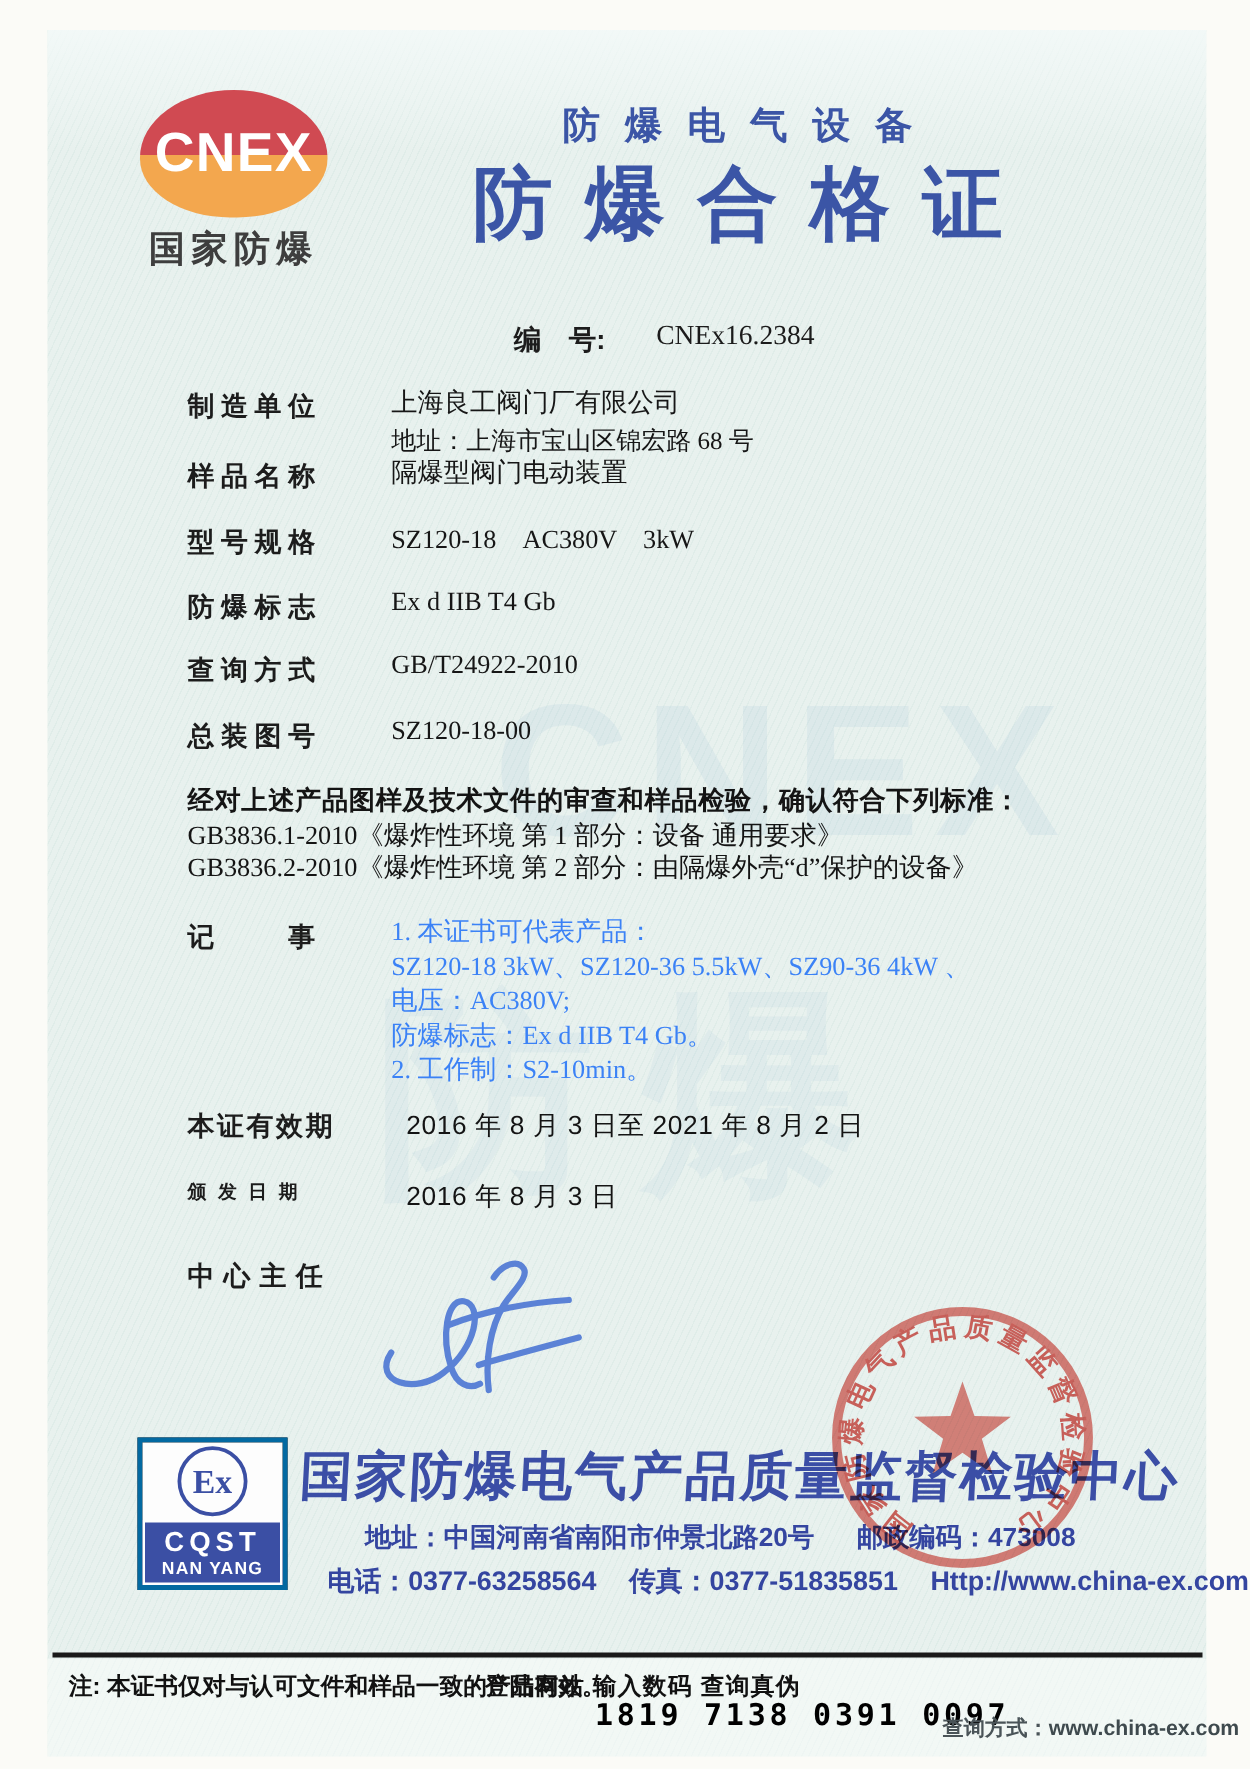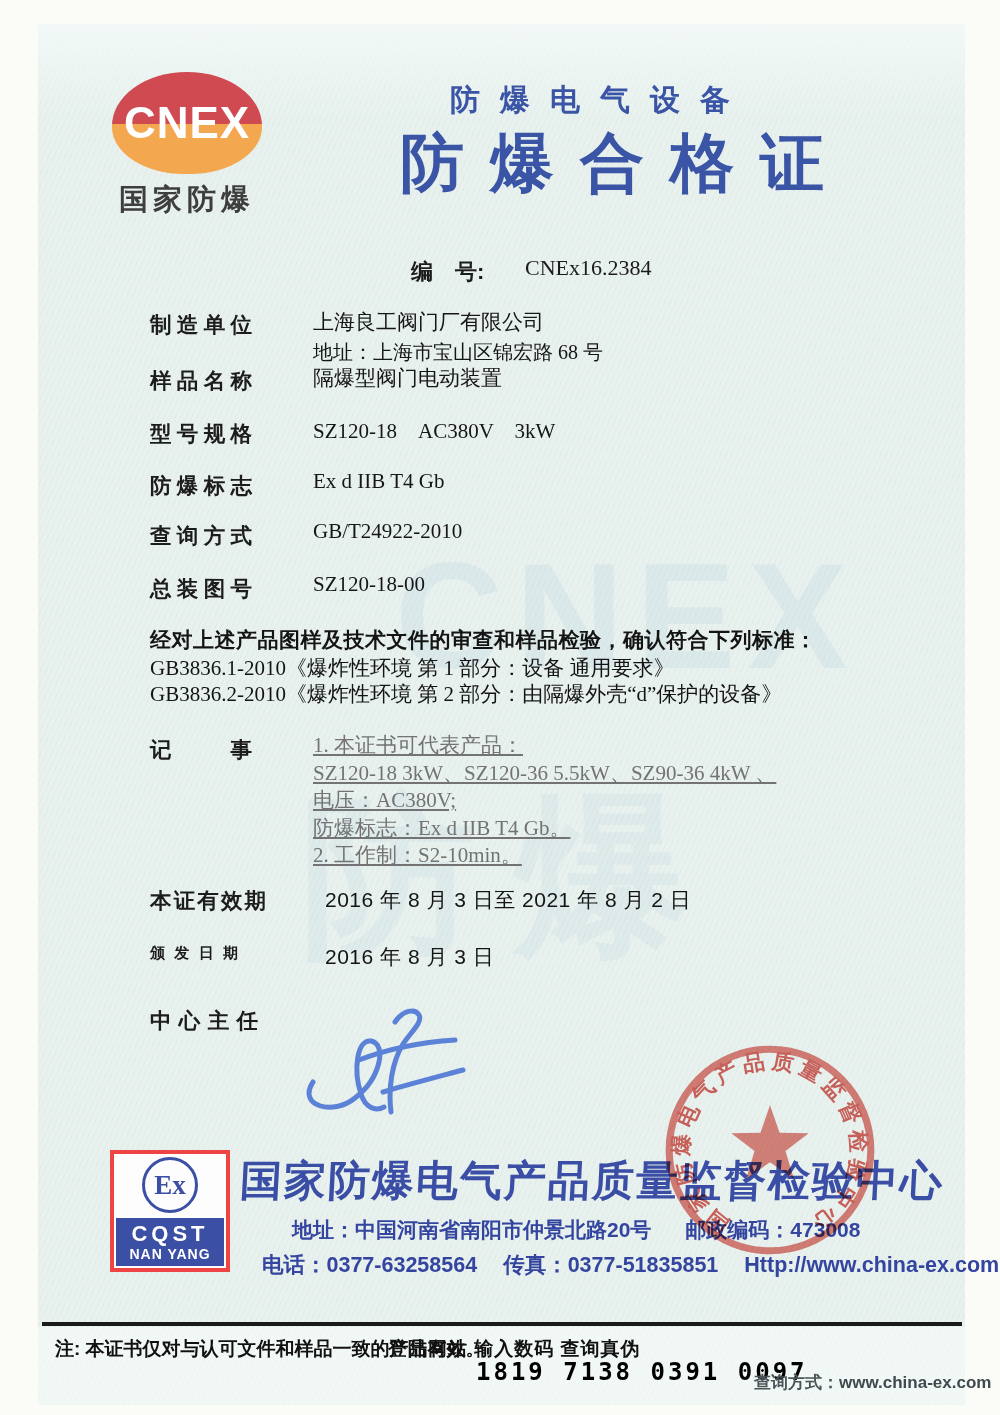--- a/index.html
+++ b/index.html
@@ -19,40 +19,40 @@
   .oval{left:112px;top:72px;width:150px;height:102px;border-radius:52% 52% 50% 50% / 55% 55% 48% 48%;
         background:linear-gradient(180deg,#d04a52 0 51%,#f3a74e 51% 100%);
         display:flex;align-items:center;justify-content:center;}
   .oval span{color:#fff;font-weight:900;font-size:44px;letter-spacing:1px;line-height:1;
         font-family:"Liberation Sans",sans-serif;}
   .logo-cap{left:100px;top:180px;width:174px;text-align:center;font-size:29px;font-weight:bold;
         color:#3e3e3e;letter-spacing:5px;}
   
   .doc-type{left:360px;top:80px;width:460px;text-align:center;font-size:30px;font-weight:900;
         color:#3b55a6;letter-spacing:20px;text-indent:20px;}
-  .doc-title{left:330px;top:120px;width:520px;text-align:right;font-size:64px;font-weight:900;
+  .doc-title{left:330px;top:120px;width:520px;text-align:center;font-size:64px;font-weight:900;
         color:#3b55a6;letter-spacing:26px;text-indent:26px;}
   
   .certno-lbl{left:411px;top:257px;font-size:22px;font-weight:bold;color:#1c1c1c;}
   .serif{font-family:"Liberation Serif","DejaVu Serif",serif;}
   .certno-val{left:525px;top:255px;font-size:22px;color:#1b1b1b;}
   
   .lbl{font-size:21.5px;font-weight:bold;color:#1c1c1c;text-align:justify;text-align-last:justify;}
   .val{font-size:21px;color:#161616;}
   .sub{font-size:20px;color:#161616;}
   
   .intro{left:150px;top:626px;font-size:21px;font-weight:bold;color:#141414;letter-spacing:.5px;}
   .std{font-size:21px;color:#141414;}
   
-  .rem{left:313px;top:732px;font-size:21px;line-height:27.5px;color:#737373;text-decoration:underline;}
+  .rem{left:313px;top:732px;font-size:21px;line-height:27.5px;color:#3b82f6;}
   .dateval{font-size:21px;color:#141414;letter-spacing:.5px;}
   
   .sig{left:295px;top:1000px;}
   
-  .badge{left:110px;top:1150px;width:120px;height:122px;border:4px solid #ef4444;background:#000000;
+  .badge{left:110px;top:1150px;width:120px;height:122px;border:4px solid #0369a1;background:#000000;
          box-sizing:border-box;display:flex;flex-direction:column;}
   .badge-top{flex:0 0 62px;display:flex;align-items:center;justify-content:center;background:#fdfdfd;}
   .badge-circle{width:56px;height:56px;border:3px solid #3b4fa4;border-radius:50%;box-sizing:border-box;
          display:flex;align-items:center;justify-content:center;}
   .badge-circle span{color:#3b4fa4;font-weight:bold;font-size:27px;font-family:"Liberation Serif",serif;}
   .badge-bottom{flex:1;background:#3b4fa4;border:2px solid #fff;display:flex;flex-direction:column;
          align-items:center;justify-content:center;color:#fff;}
   .badge-cqst{font-size:22px;font-weight:bold;letter-spacing:4px;line-height:1.1;}
   .badge-city{font-size:14px;font-weight:bold;letter-spacing:1px;line-height:1.2;}
   

